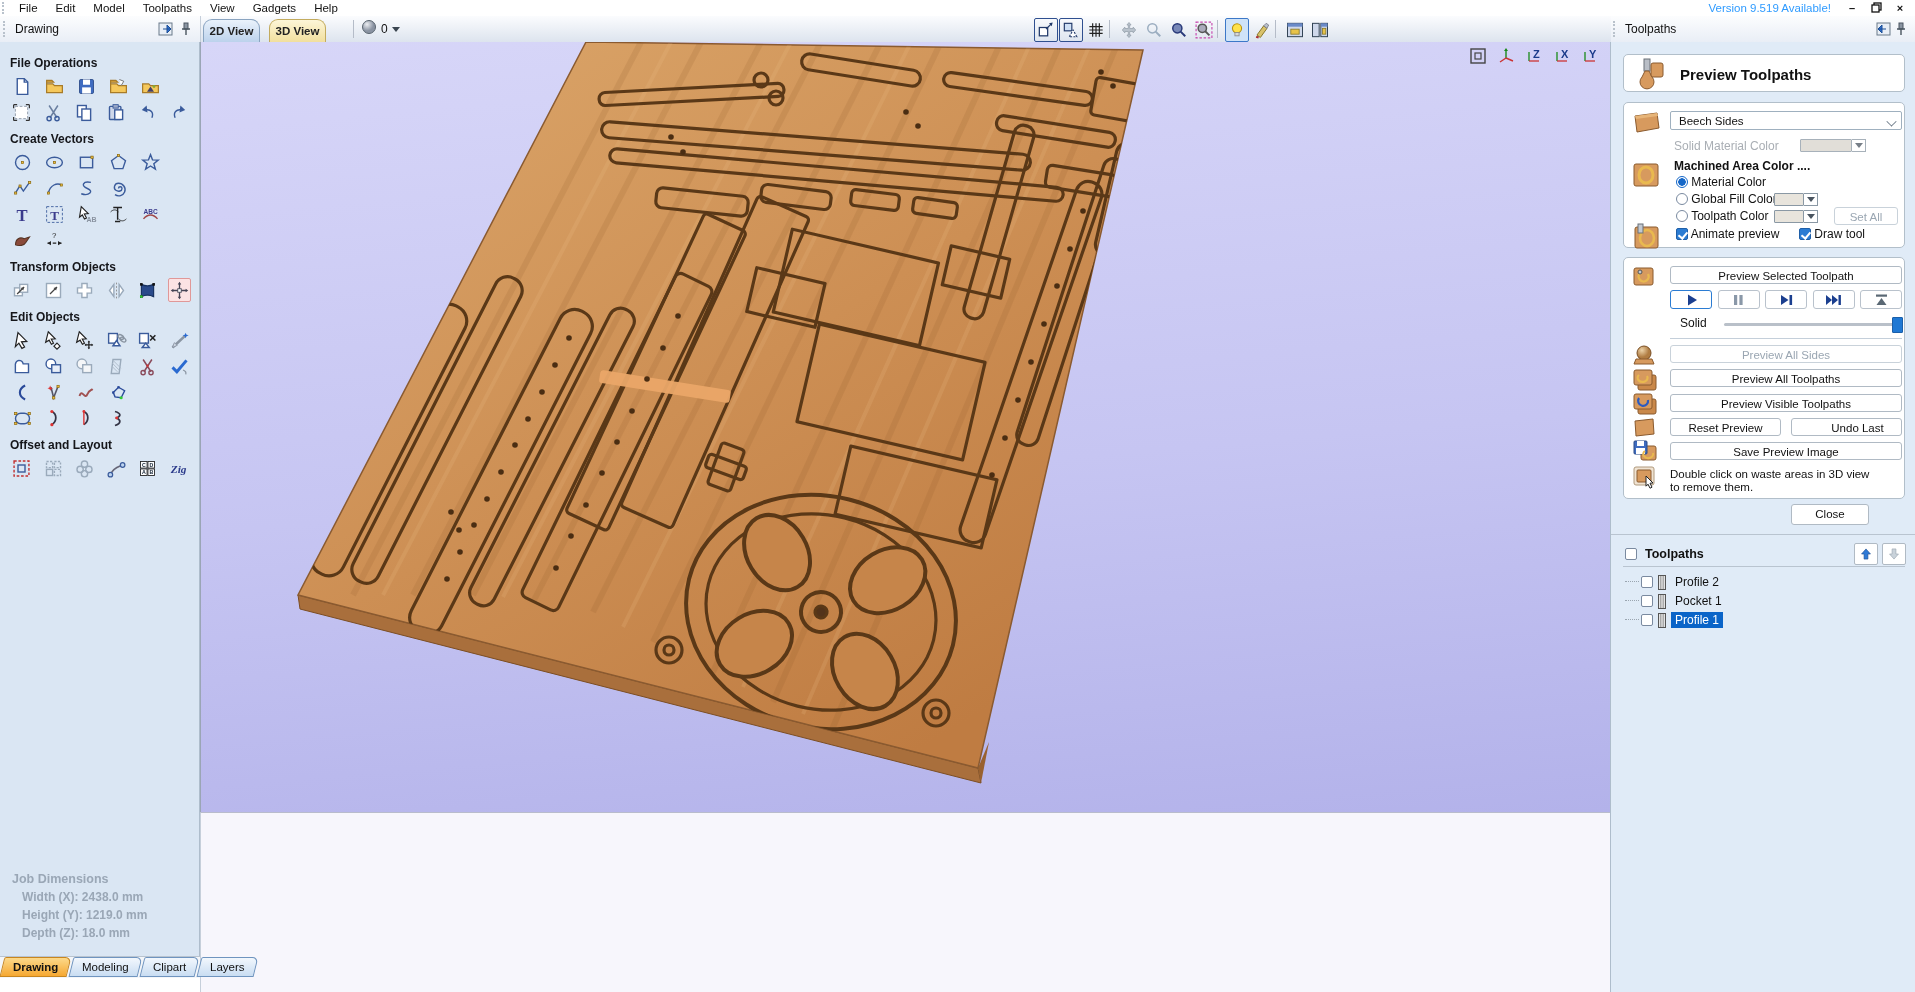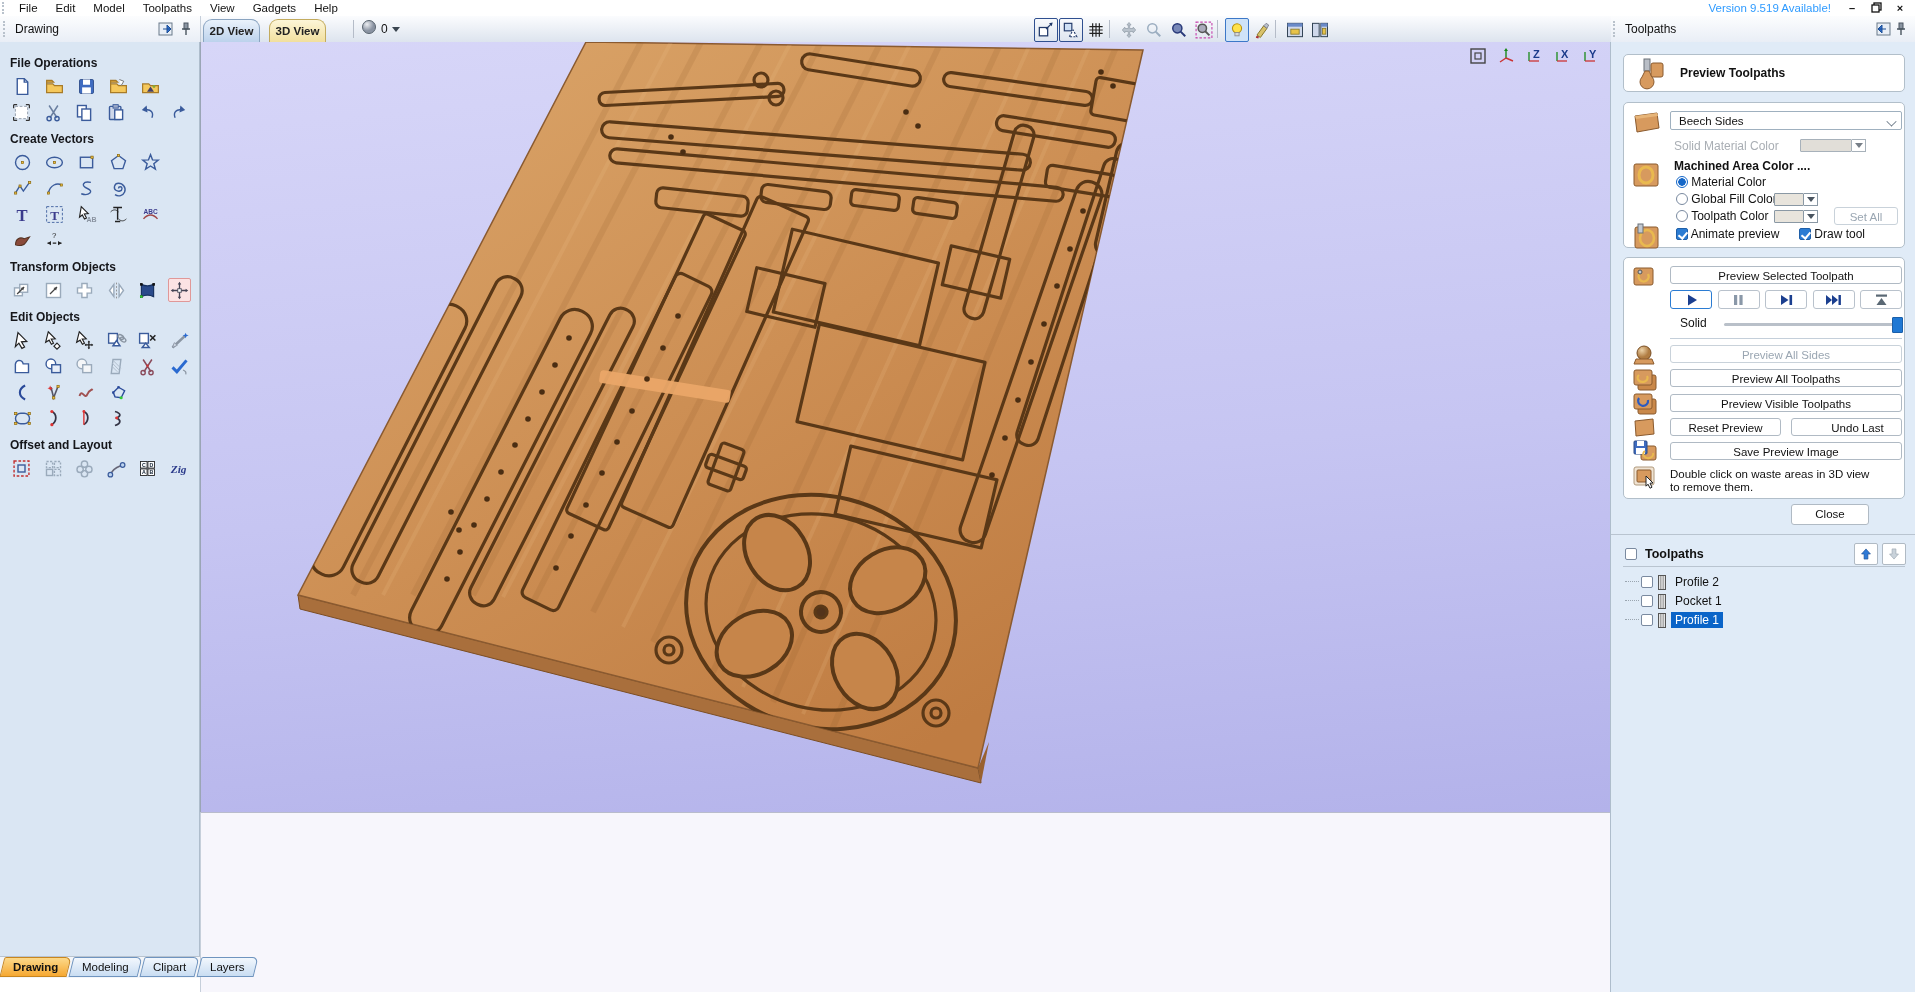--- a/index.html
+++ b/index.html
@@ -809,41 +809,47 @@
               <text x="14.2" y="18.6" font-size="6" font-weight="bold" fill="#123">B</text>
             </svg>
           </div>
           <div class="icell">
             <svg width="21" height="21" viewBox="0 0 24 24">
               <text x="2" y="17" font-size="13" font-style="italic" font-weight="bold" fill="#2a3a8a" font-family="Liberation Serif,serif">Zig</text>
             </svg>
           </div>
         </div>
       </div>
+    <div class="jobdims">
+      <div>Job Dimensions</div>
+      <div class="jd-line">Width  (X): 2438.0 mm</div>
+      <div class="jd-line">Height (Y): 1219.0 mm</div>
+      <div class="jd-line">Depth  (Z): 18.0 mm</div>
+    </div>
   </div>
 
   <div class="btabs" id="bottom-tabs">
       <div class="btab active"><span>Drawing</span></div>
       <div class="btab"><span>Modeling</span></div>
       <div class="btab"><span>Clipart</span></div>
       <div class="btab"><span>Layers</span></div>
     </div>
   <div class="bottom-left-strip"></div>
 
   <div class="rpanel">
 
     <div class="gbox" style="top:12px;height:38px;">
       <span class="rowicon" style="top:2px;width:36px;height:34px;">
         <svg width="36" height="34" viewBox="0 0 36 34">
             <rect x="13" y="2" width="6" height="12" fill="#b9bec6" stroke="#6a7078"></rect>
             <path d="M14 14 h4 l3 6 a7 7 0 1 1 -10 0 z" fill="#d79a5e" stroke="#8a5a2e"></path>
             <rect x="20" y="6" width="12" height="14" rx="2" fill="#d79a5e" stroke="#8a5a2e"></rect>
           </svg>
       </span>
-      <span style="position:absolute;left:56px;top:11px;font-weight:bold;font-size:12px;">Preview Toolpaths</span>
+      <span style="position:absolute;left:56px;top:11px;font-weight:bold;font-size:15px;">Preview Toolpaths</span>
     </div>
 
     <div class="gbox" style="top:60px;height:146px;">
       <span class="rowicon" style="top:5px;">
         <svg width="32" height="30" viewBox="0 0 32 30">
             <path d="M4 8 L26 5 L28 20 L6 24 Z" fill="#d79a5e" stroke="#8a5a2e"></path>
             <path d="M4 8 L26 5 L27 8 L5 11 Z" fill="#e7b579"></path>
           </svg>
       </span>
       <div class="select" style="top:8px;">

